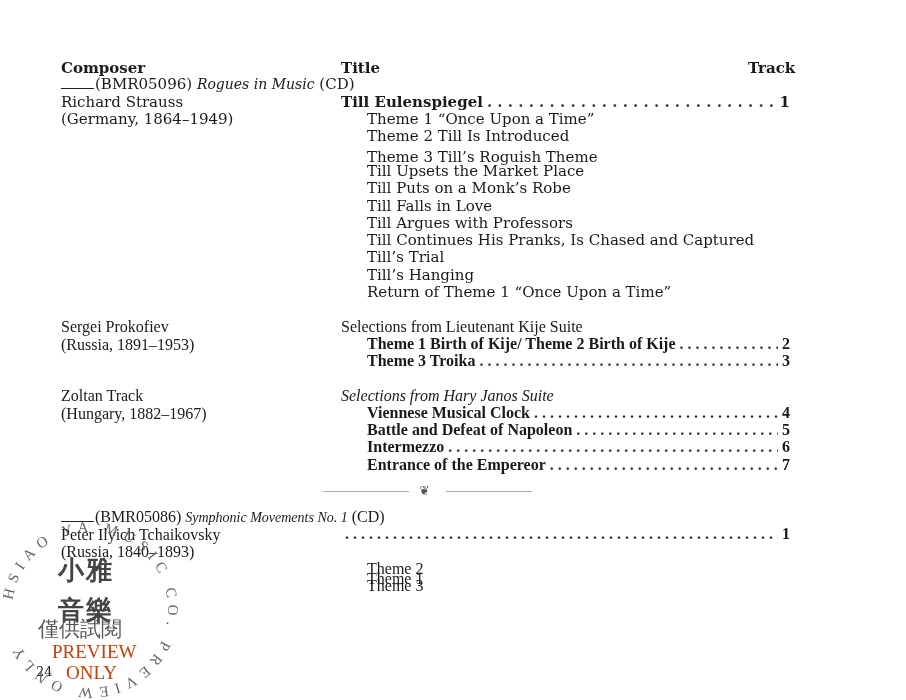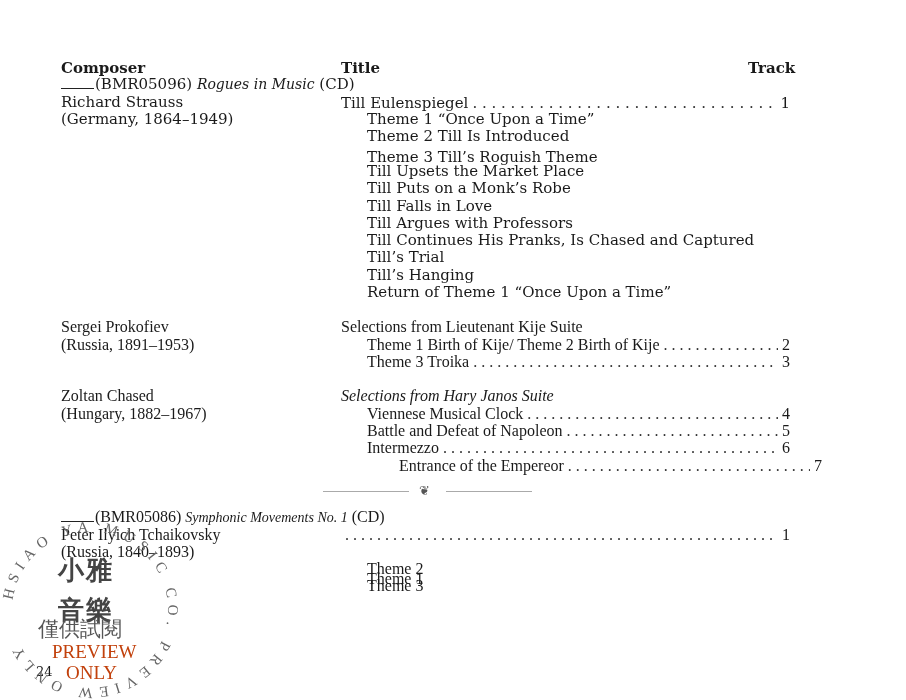--- a/index.html
+++ b/index.html
@@ -4,21 +4,21 @@
   <style>
     html, body { margin:0; padding:0; background:#fff; }
     body { width:906px; height:700px; position:relative; overflow:hidden;
       font-family:"DejaVu Serif","Liberation Serif",serif; color:#1a1a1a; }
     .abs { position:absolute; white-space:nowrap; }
     .hdr { font-weight:bold; font-size:15px; top:59px; }
     .txt { font-size:15px; line-height:17.3px; }
     .sec { font-size:15px; }
     .sec i { font-size:14px; font-style:italic; }
     .blank { display:inline-block; width:33px; border-bottom:1.5px solid #222; height:12px; vertical-align:baseline; margin-right:1px;}
-    .row { position:absolute; height:17.3px; display:flex; align-items:center; font-size:15px; }
+    .row { position:absolute; height:17.3px; display:flex; align-items:flex-end; font-size:15px;font-weight:bold; }
     .lead { flex:1; overflow:hidden; white-space:nowrap; margin:0 4px; letter-spacing:3.2px; color:#333; }
     .lead::after { content:". . . . . . . . . . . . . . . . . . . . . . . . . . . . . . . . . . . . . . . . . . . . . . . . . . . . . . . . . . . . . . . . . . . . . ."; letter-spacing:0; }
     .condensed { font-family:"Liberation Serif",serif; font-size:16px; }
     .rule { position:absolute; top:491px; height:1px; background:#aaa; }
     .orn { position:absolute; top:483px; left:419px; font-size:13px; color:#555; }
     .wm { position:absolute; left:0; top:520px; width:180px; height:180px; color:#555; pointer-events:none; }
     .wm .cjk { position:absolute; font-family:"DejaVu Sans",sans-serif; font-weight:bold; font-size:26px; color:#444; letter-spacing:2px; }
     .wm .cjk2 { position:absolute; font-family:"DejaVu Sans",sans-serif; font-size:21px; color:#555; }
     .wm .en { position:absolute; font-family:"Liberation Serif",serif; font-size:19px; color:#c2410c; }
     .pageno { position:absolute; left:36px; top:664px; font-size:13px; }
@@ -62,39 +62,39 @@
   <span>Theme 1 Birth of Kije/ Theme 2 Birth of Kije</span>
     <span class="lead"></span>
     <span>2</span>
 </div>
 <div class="row condensed" style="left:367px; top:353px; width:423px;">
   <span>Theme 3 Troika</span>
     <span class="lead"></span>
     <span>3</span>
 </div>
 
-<div class="abs txt condensed" style="left:61px; top:387px;">Zoltan Chased</div>
+<div class="abs txt condensed" style="left:61px; top:387px;">Zoltan Track</div>
 <div class="abs txt condensed" style="left:61px; top:405px;">(Hungary, 1882–1967)</div>
 <div class="abs txt condensed" style="left:341px; top:387px;font-style:italic;">Selections from Hary Janos Suite</div>
 <div class="row condensed" style="left:367px; top:405px; width:423px;">
   <span>Viennese Musical Clock</span>
     <span class="lead"></span>
     <span>4</span>
 </div>
 <div class="row condensed" style="left:367px; top:422px; width:423px;">
   <span>Battle and Defeat of Napoleon</span>
     <span class="lead"></span>
     <span>5</span>
 </div>
 <div class="row condensed" style="left:367px; top:439px; width:423px;">
   <span>Intermezzo</span>
     <span class="lead"></span>
     <span>6</span>
 </div>
-<div class="row condensed" style="left:367px; top:457px; width:423px;margin-left:32px;">
+<div class="row condensed" style="left:367px; top:457px; width:423px;">
   <span>Entrance of the Empereor</span>
     <span class="lead"></span>
     <span>7</span>
 </div>
 
 <div class="rule" style="left:323px; width:86px;"></div>
 <div class="orn">❦</div>
 <div class="rule" style="left:446px; width:86px;"></div>
 
 <div class="abs sec condensed" style="left:61px; top:508px;">

